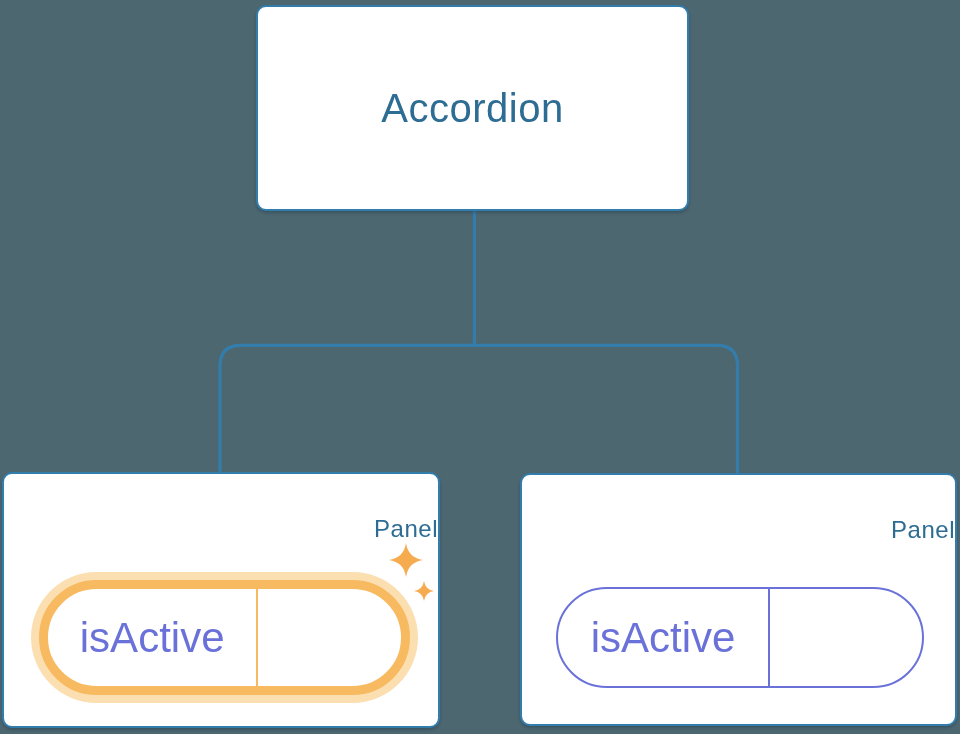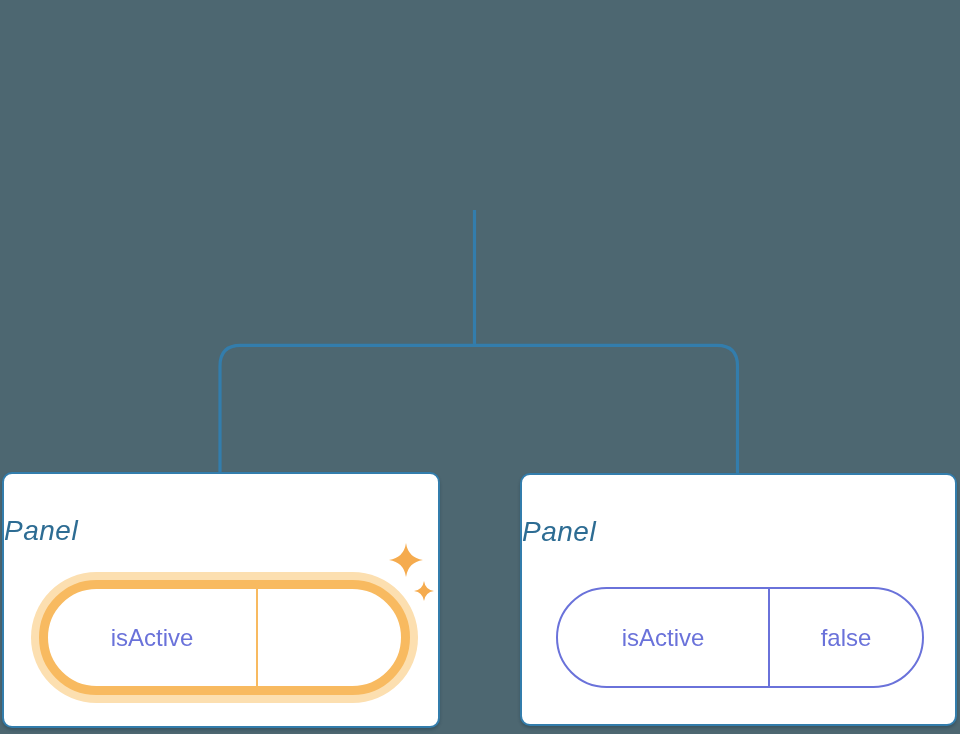--- a/index.html
+++ b/index.html
@@ -31,30 +31,30 @@
     left:256px;top:5px;width:433px;height:206px;
     display:flex;align-items:center;justify-content:center;
   }
   .node-label{
     font-size:40px;color:var(--label);font-weight:500;letter-spacing:0.5px;
   }
   .panel-node{width:438px;height:256px;}
   .panel-left{left:2px;top:472px;}
   .panel-right{left:520px;top:473px;width:437px;height:253px;}
   .panel-title{
-    position:absolute;top:41px;left:0;width:100%;text-align:left;
-    font-size:28px;color:var(--label);font-weight:500;letter-spacing:0.5px;font-style:italic;
+    position:absolute;top:41px;left:0;width:100%;text-align:right;
+    font-size:24px;color:var(--label);font-weight:500;letter-spacing:0.5px;
   }
   .pill{
     position:absolute;display:flex;align-items:stretch;background:#ffffff;
     box-sizing:border-box;
   }
   .cell{
     display:flex;align-items:center;justify-content:center;
-    font-size:24px;color:var(--purple);
+    font-size:42px;color:var(--purple);
   }
   .pill-active{
     left:35px;top:106px;width:371px;height:115px;
     border:9px solid var(--ring);border-radius:62px;
     box-shadow:0 0 0 8px var(--halo);
   }
   .pill-active .key{flex:0 0 59%;border-right:2px solid var(--ring);}
   .pill-active .val{flex:1;font-weight:bold;color:var(--purple-bold);}
   .pill-inactive{
     left:34px;top:112px;width:368px;height:101px;
@@ -68,33 +68,35 @@
 </head>
 <body>
 
 <div class="stage">
 
   <svg class="connectors" viewBox="0 0 960 734" xmlns="http://www.w3.org/2000/svg">
     <path d="M474.5 210 L474.5 346.5"></path>
     <path d="M220 474 L220 366 Q220 345.4 240.5 345.4 L717 345.4 Q737.5 345.4 737.5 366 L737.5 474"></path>
   </svg>
 
+  <div class="node root-node">
+    <span class="node-label">Accordion</span>
+  </div>
 
   <div class="node panel-node panel-left">
     <div class="panel-title">Panel</div>
     <div class="pill pill-active">
       <span class="cell key">isActive</span>
     </div>
     <svg class="sparkles" viewBox="0 0 60 70" xmlns="http://www.w3.org/2000/svg">
       <path d="M22 7 Q24.2 21.8 39 24 Q24.2 26.2 22 41 Q19.8 26.2 5 24 Q19.8 21.8 22 7 Z"></path>
       <path d="M40 45 Q41.3 53.7 50 55 Q41.3 56.3 40 65 Q38.7 56.3 30 55 Q38.7 53.7 40 45 Z"></path>
     </svg>
   </div>
 
   <div class="node panel-node panel-right">
     <div class="panel-title">Panel</div>
     <div class="pill pill-inactive">
       <span class="cell key">isActive</span>
-      <span class="cell val">false</span>
     </div>
   </div>
 
 </div>
 
 </body></html>

